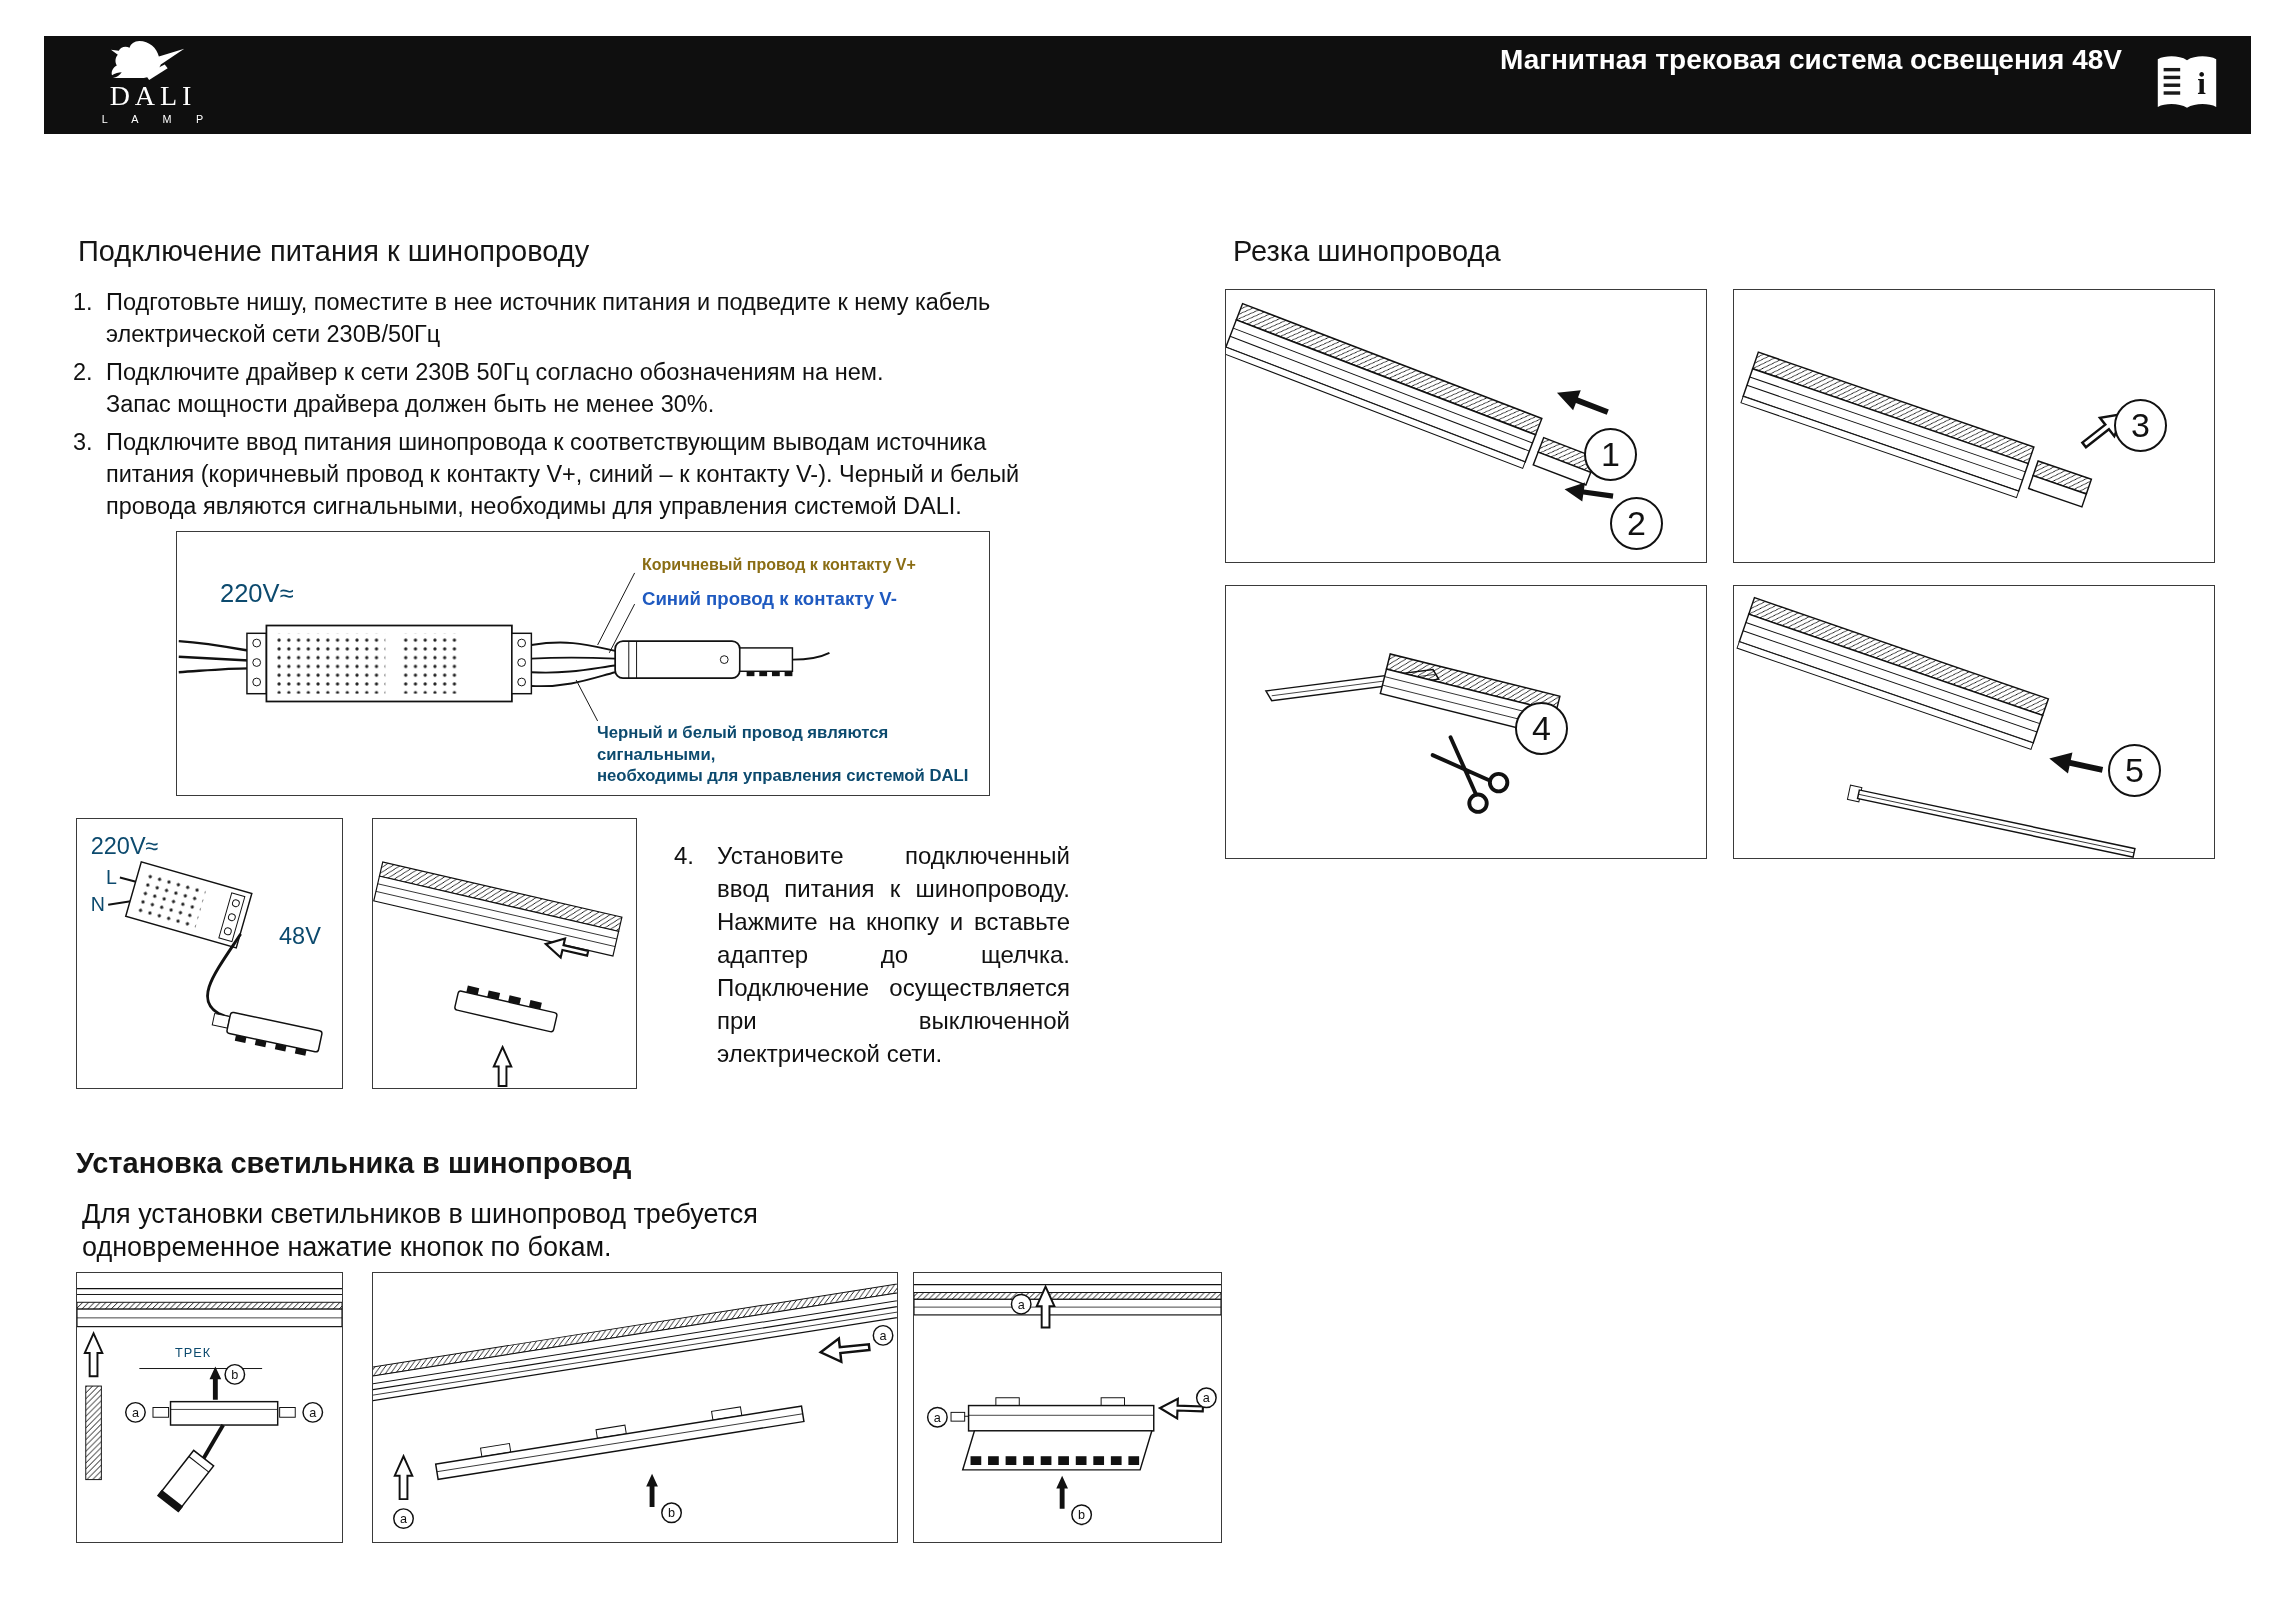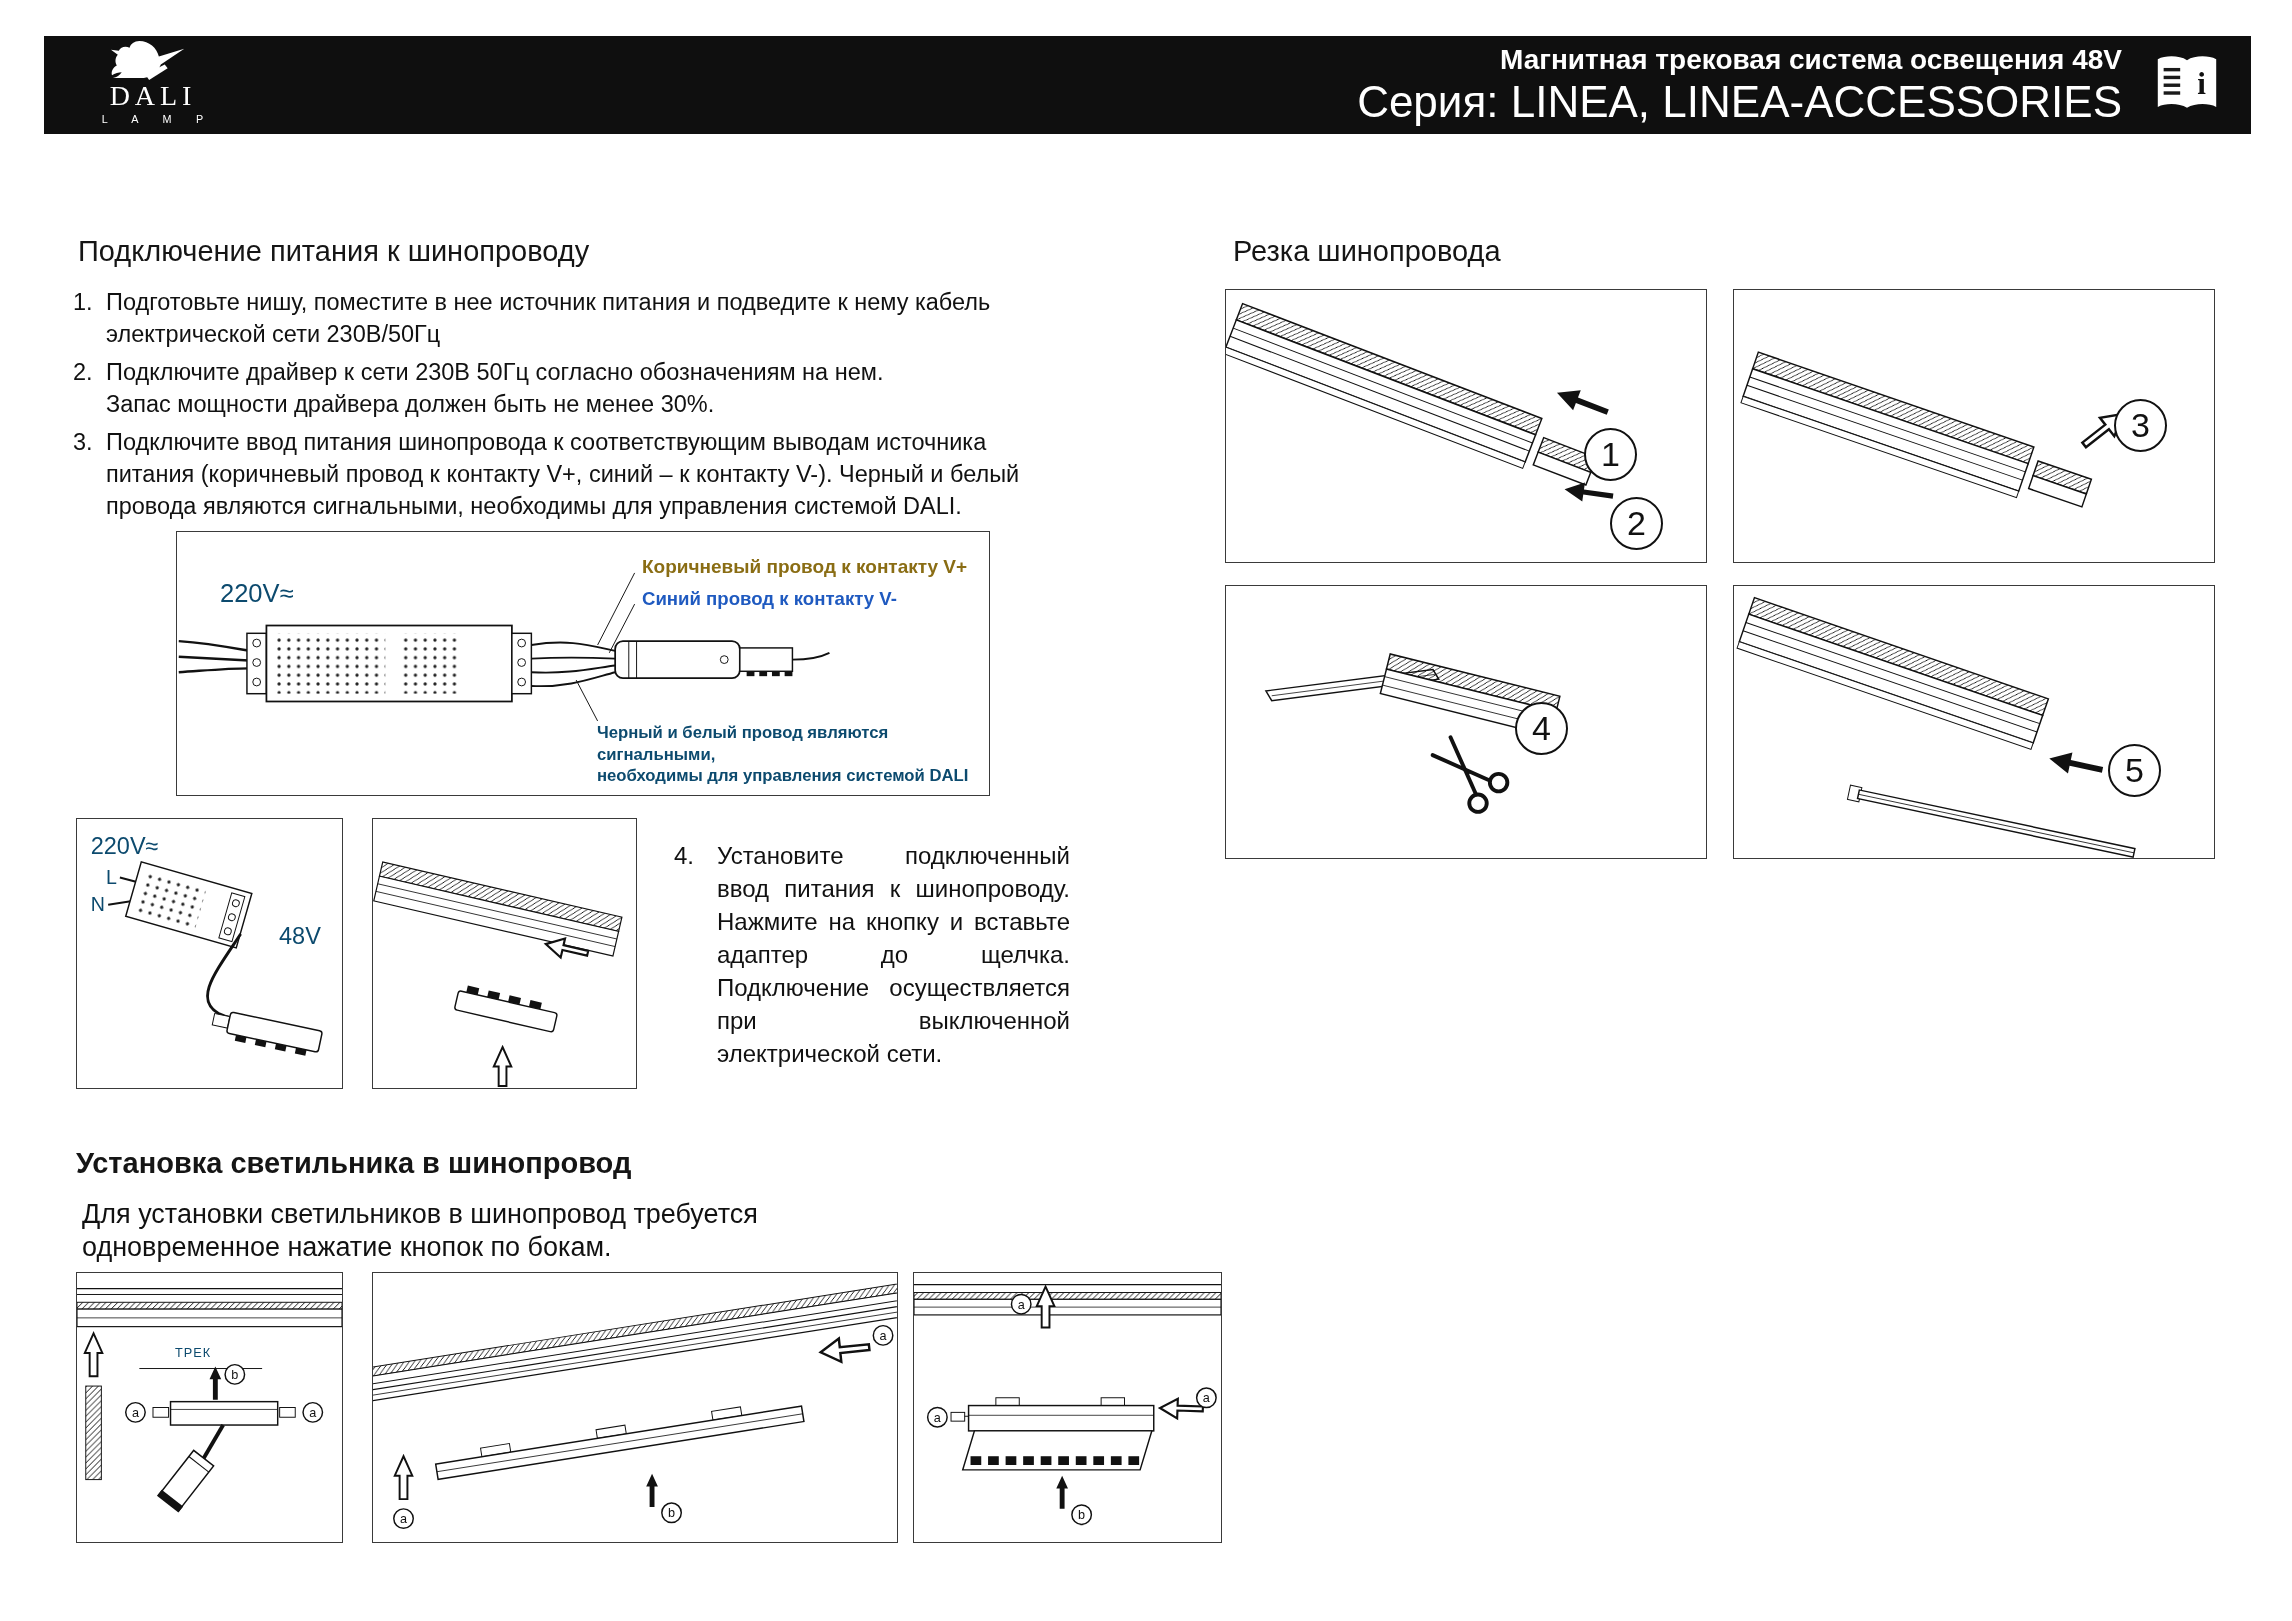--- a/index.html
+++ b/index.html
@@ -30,21 +30,21 @@
   .step4 { position:absolute; left:674px; top:839px; width:396px; font-size:24px; line-height:33px; display:flex; }
   .step4 .num { width:43px; flex:none; }
   .step4 .txt { text-align:justify; flex:1; }
   .install-desc { position:absolute; left:82px; top:1198px; font-size:27px; line-height:33px; white-space:pre-line; }
 
   
   .fig { position:absolute; border:1px solid #3a3a3a; background:#fff; }
   .fig > svg { position:absolute; left:0; top:0; display:block; }
   .fig-label { position:absolute; white-space:pre-line; color:#0c4a6e; }
   .lbl-voltage-big { left:43px; top:47px; font-size:25.5px; }
-  .lbl-brown { left:465px; top:23.5px; font-size:19px; font-weight:bold; color:#8a6d14; }
+  .lbl-brown { left:465px; top:23.5px; font-size:16px; font-weight:bold; color:#8a6d14; }
   .lbl-blue  { left:465px; top:56px; font-size:18.6px; font-weight:bold; color:#1f5ac0; }
   .lbl-dali  { left:420px; top:190px; font-size:16.7px; font-weight:bold; line-height:21.6px; }
   .lbl-voltage-sm { left:13.7px; top:13.7px; font-size:23.5px; }
   .lbl-line { left:29px; top:47px; font-size:19.6px; }
   .lbl-neutral { left:13.7px; top:74px; font-size:19.6px; }
   .lbl-48v { left:202px; top:104px; font-size:23.5px; }
   .lbl-trek { left:98px; top:73px; font-size:12.7px; letter-spacing:1px; }
 
   .badge { position:absolute; width:53px; height:53px; border:2.9px solid #111; border-radius:50%;
            background:#fff; display:flex; align-items:center; justify-content:center; font-size:34px; }
@@ -73,21 +73,20 @@
         <g fill="#fff">
           <path d="M34,2 c-5,0 -9,3 -10,7 c-4,-2 -9,-1 -11,3 l-8,-1 l7,5 c-3,3 -3,8 -1,11 c-4,2 -6,6 -5,10 c3,-2 7,-3 10,-3 c-2,3 -5,5 -9,6 l28,0 c10,0 18,-6 21,-14 l24,-16 l-26,8 c-2,-9 -10,-16 -20,-16 z"></path>
           <path d="M40,36 l20,-10 l3,4 l-19,12 z"></path>
         </g>
       </svg>
       <div class="brand">DALI</div>
       <div class="brand-sub">L A M P</div>
     </div>
     <div class="product">
       <div class="p-1">Магнитная трековая система освещения 48V</div>
-      <div class="p-2">Серия: LINEA, LINEA-ACCESSORIES</div>
     </div>
     <svg class="info-icon" width="74" height="65" viewBox="0 0 76 66">
       <path d="M38,8 C30,3 16,3 8,7 L8,56 C16,52 30,52 38,57 Z" fill="#fff"></path>
       <path d="M38,8 C46,3 60,3 68,7 L68,56 C60,52 46,52 38,57 Z" fill="#fff"></path>
       <rect x="14" y="16" width="17" height="3.5" fill="#1a1a1a"></rect>
       <rect x="14" y="24" width="17" height="3.5" fill="#1a1a1a"></rect>
       <rect x="14" y="32" width="17" height="3.5" fill="#1a1a1a"></rect>
       <rect x="14" y="40" width="17" height="3.5" fill="#1a1a1a"></rect>
       <text x="53" y="43" font-size="32" font-weight="bold" fill="#111" text-anchor="middle" font-family="'Liberation Serif',serif">i</text>
     </svg>

